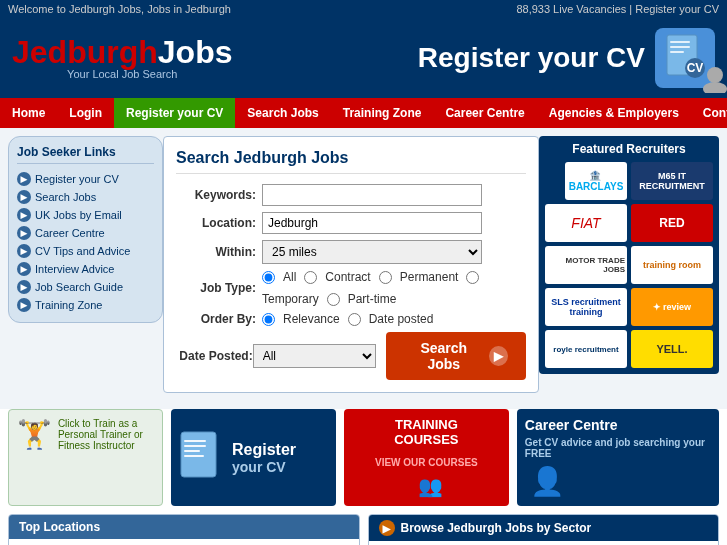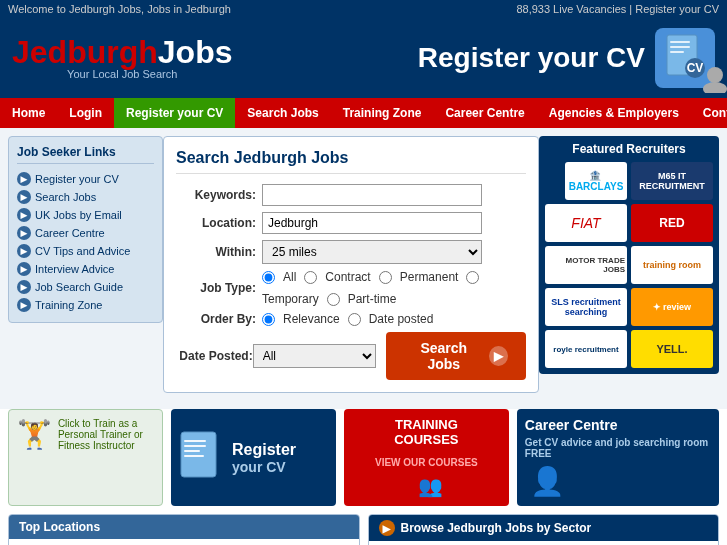--- a/index.html
+++ b/index.html
@@ -77,21 +77,21 @@
     }
 
     
     .sidebar {
       width: 155px;
       flex-shrink: 0;
     }
     .sidebar-box {
       background: #d6e4f0;
       border: 1px solid #aac0d8;
-      border-radius: 4px;
+      border-radius: 12px;
       padding: 8px;
     }
     .sidebar-box h3 {
       font-size: 12px;
       font-weight: bold;
       color: #003366;
       border-bottom: 1px solid #aac0d8;
       padding-bottom: 4px;
       margin-bottom: 6px;
     }
@@ -513,21 +513,21 @@
         <div class="recruiter-item red-rec">
           <span>RED</span>
         </div>
         <div class="recruiter-item motor">
           <span>MOTOR TRADE JOBS</span>
         </div>
         <div class="recruiter-item training-r">
           <span>training room</span>
         </div>
         <div class="recruiter-item sls">
-          <span>SLS recruitment searching</span>
+          <span>SLS recruitment training</span>
         </div>
         <div class="recruiter-item" style="background:#ff9900; color:#fff;">
           <span>✦ review</span>
         </div>
         <div class="recruiter-item royle">
           <span>royle recruitment</span>
         </div>
         <div class="recruiter-item yell">
           <span>YELL.</span>
         </div>
@@ -559,21 +559,21 @@
     </div>
   </div>
   <div class="banner-item banner-courses" style="background:#cc0000; flex:1.2;">
     <div style="font-size:13px; font-weight:bold; color:#fff;">TRAINING<br>COURSES</div>
     <div style="font-size:10px; color:#ffaaaa; margin-top:4px;">VIEW OUR COURSES</div>
     <div style="font-size:20px; margin-left:8px;">👥</div>
   </div>
   <div class="banner-item banner-career" style="background:#003366; flex:1.5;">
     <div>
       <div style="font-size:14px; font-weight:bold; color:#fff;">Career Centre</div>
-      <div style="font-size:10px; color:#aacce8; margin-top:4px;">Get CV advice and job searching room FREE</div>
+      <div style="font-size:10px; color:#aacce8; margin-top:4px;">Get CV advice and job searching your FREE</div>
     </div>
     <div style="font-size:28px; margin-left:6px;">👤</div>
   </div>
 </div>
 
 <div class="bottom-row">
   <div class="bottom-left">
     <div class="bottom-header">Top Locations</div>
     <div class="bottom-body">
       

